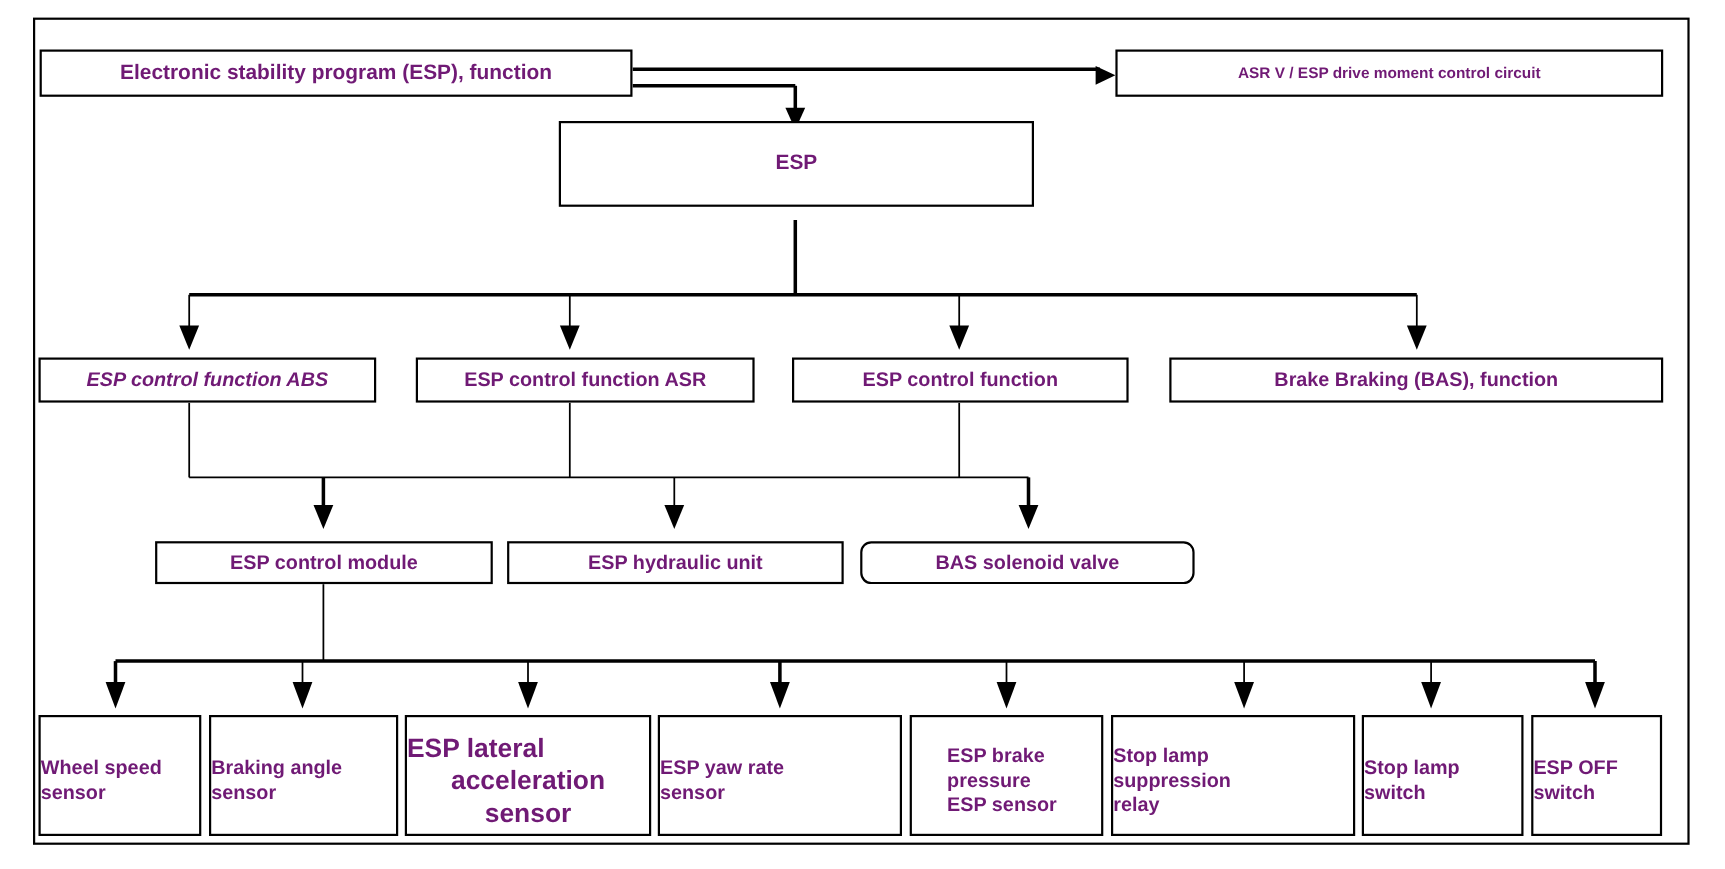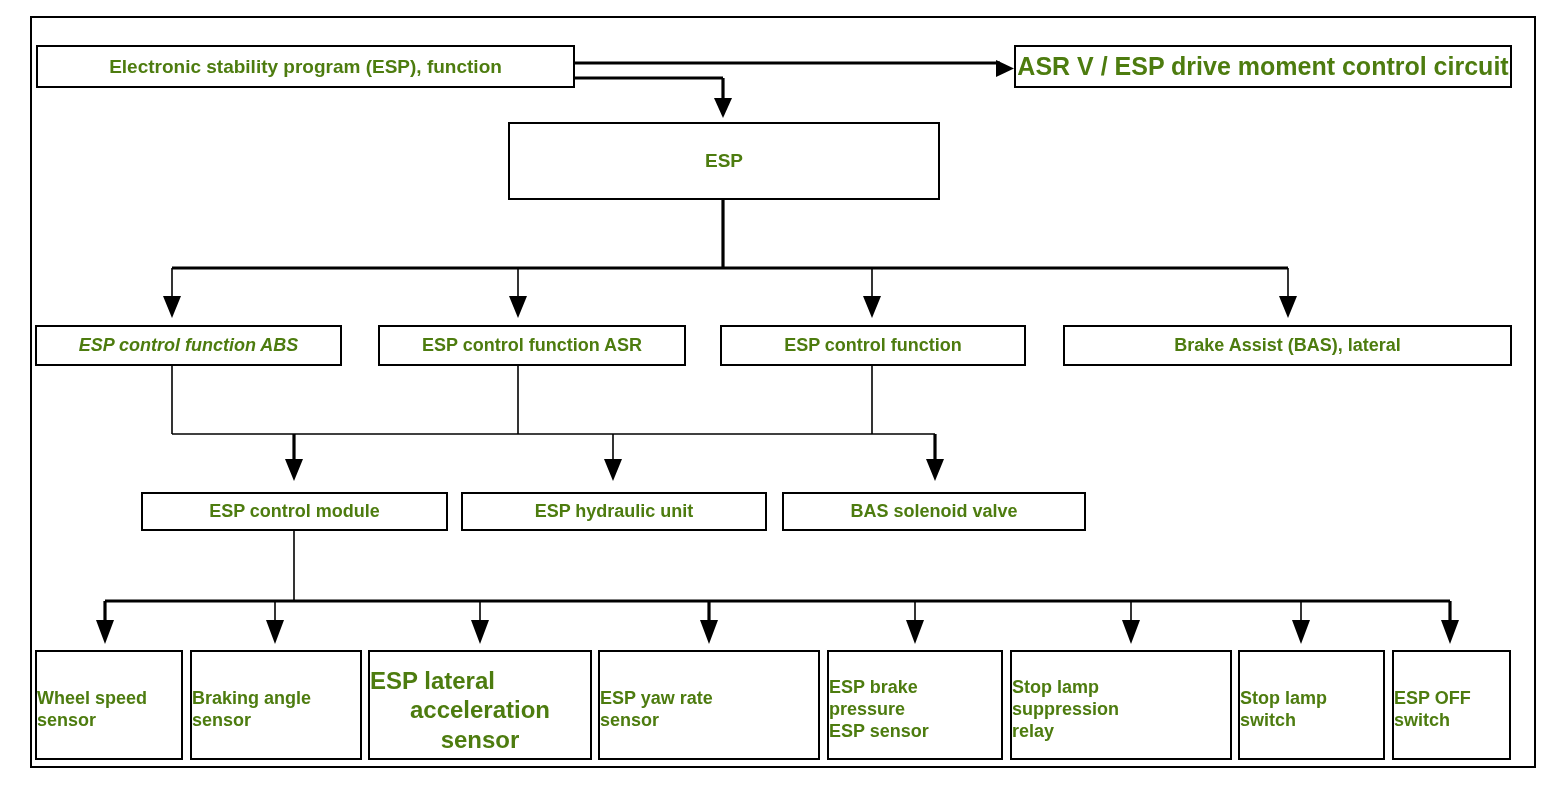--- a/index.html
+++ b/index.html
@@ -29,21 +29,21 @@
   }
   .node {
     position: absolute;
     box-sizing: border-box;
     border: 2px solid #000000;
     background: #ffffff;
     display: flex;
     align-items: center;
     justify-content: center;
     text-align: center;
-    color: #4d7c0f;
+    color: #701a75;
     font-family: "Liberation Sans", sans-serif;
     font-weight: bold;
     line-height: 1.22;
     z-index: 3;
   }
   .node.top-align {
     align-items: flex-start;
     padding-top: 10px;
   }
   .node span { display: block; }
@@ -122,53 +122,53 @@
     <line class="thin" x1="1301" y1="601" x2="1301" y2="624"></line>
     <polygon class="arrow" points="1301,644 1292,620 1310,620"></polygon>
     <line class="thick" x1="1450" y1="601" x2="1450" y2="624"></line>
     <polygon class="arrow" points="1450,644 1441,620 1459,620"></polygon>
   </svg>
 
   <div class="node" style="left:36px; top:45px; width:539px; height:43px; font-size:19px;">
     <span>Electronic stability program (ESP), function</span>
   </div>
 
-  <div class="node" style="left:1014px; top:45px; width:498px; height:43px; font-size:25px;">
+  <div class="node" style="left:1014px; top:45px; width:498px; height:43px; font-size:14px;">
     <span>ASR V / ESP drive moment control circuit</span>
   </div>
 
-  <div class="node" style="left:508px; top:122px; width:432px; height:78px; font-size:19px; flex-direction:column;text-align:center;">
+  <div class="node" style="left:508px; top:110px; width:432px; height:78px; font-size:19px; flex-direction:column;text-align:center;">
     <span>ESP</span>
   </div>
 
   <div class="node" style="left:35px; top:325px; width:307px; height:41px; font-size:18px;font-style:italic;">
     <span>ESP control function ABS</span>
   </div>
 
   <div class="node" style="left:378px; top:325px; width:308px; height:41px; font-size:18px;">
     <span>ESP control function ASR</span>
   </div>
 
   <div class="node" style="left:720px; top:325px; width:306px; height:41px; font-size:18px;">
     <span>ESP control function</span>
   </div>
 
   <div class="node" style="left:1063px; top:325px; width:449px; height:41px; font-size:18px;">
-    <span>Brake Assist (BAS), lateral</span>
+    <span>Brake Braking (BAS), function</span>
   </div>
 
   <div class="node" style="left:141px; top:492px; width:307px; height:39px; font-size:18px;">
     <span>ESP control module</span>
   </div>
 
   <div class="node" style="left:461px; top:492px; width:306px; height:39px; font-size:18px;">
     <span>ESP hydraulic unit</span>
   </div>
 
-  <div class="node" style="left:782px; top:492px; width:304px; height:39px; font-size:18px;">
+  <div class="node" style="left:782px; top:492px; width:304px; height:39px; font-size:18px;border-radius:10px;">
     <span>BAS solenoid valve</span>
   </div>
 
   <div class="node top-align" style="left:35px; top:650px; width:148px; height:110px; font-size:18px; flex-direction:column;">
     <span>Wheel speed</span>
     <span>sensor</span>
     <span></span>
   </div>
 
   <div class="node top-align" style="left:190px; top:650px; width:172px; height:110px; font-size:18px; flex-direction:column;">
@@ -182,21 +182,21 @@
     <span>acceleration sensor</span>
     <span></span>
   </div>
 
   <div class="node top-align" style="left:598px; top:650px; width:222px; height:110px; font-size:18px; flex-direction:column;">
     <span>ESP yaw rate</span>
     <span>sensor</span>
     <span></span>
   </div>
 
-  <div class="node top-align" style="left:827px; top:650px; width:176px; height:110px; font-size:18px; flex-direction:column;">
+  <div class="node top-align" style="left:827px; top:650px; width:176px; height:110px; font-size:18px; flex-direction:column;padding-left:32px;">
     <span>ESP brake</span>
     <span>pressure</span>
     <span>ESP sensor</span>
   </div>
 
   <div class="node top-align" style="left:1010px; top:650px; width:222px; height:110px; font-size:18px; flex-direction:column;">
     <span>Stop lamp</span>
     <span>suppression</span>
     <span>relay</span>
   </div>

